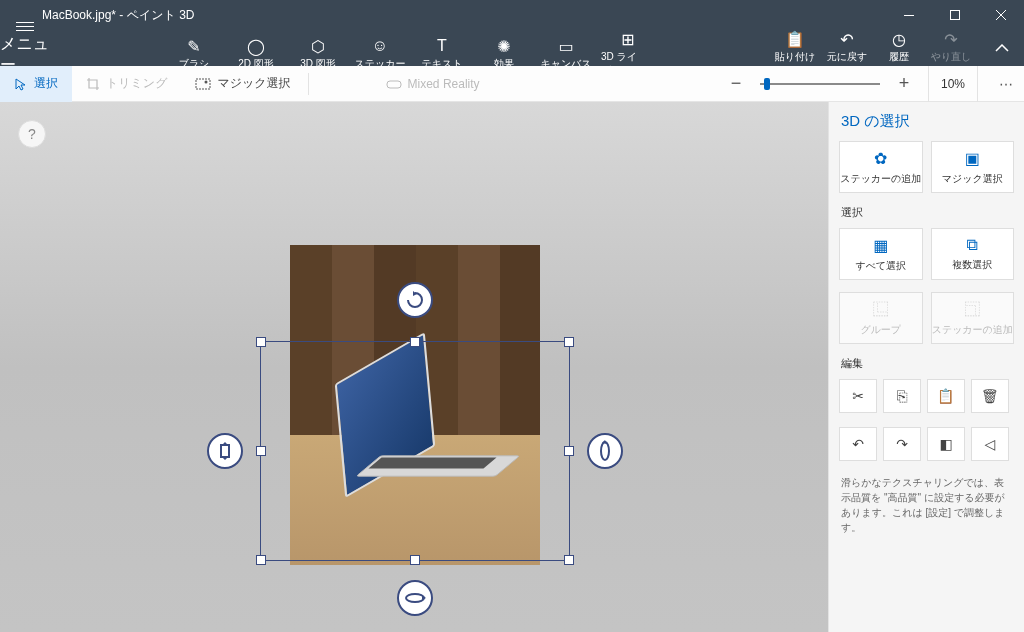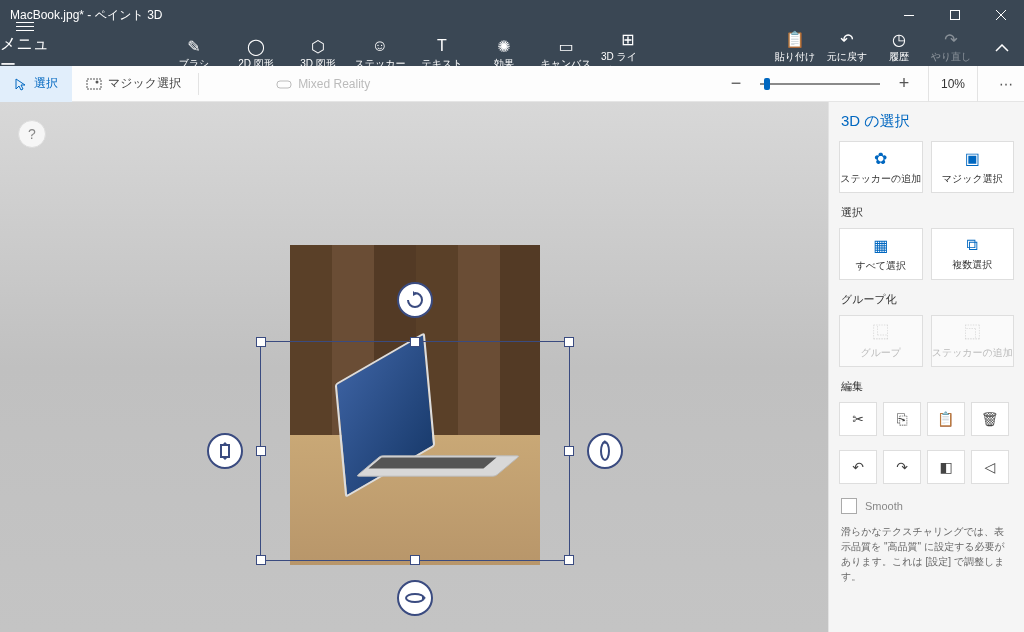--- a/index.html
+++ b/index.html
@@ -1,19 +1,19 @@
 <!DOCTYPE html>
 <html><head>
 <meta charset="utf-8">
 <style>
 * { margin: 0; padding: 0; box-sizing: border-box; font-family: "Yu Gothic UI", "Meiryo", sans-serif; }
 body { width: 1024px; height: 632px; overflow: hidden; background: #f0f0f0; }
 
 .titlebar { height: 30px; background: #3a4754; display: flex; align-items: center; color: #fff; font-size: 12px; }
-.titlebar-text { padding-left: 10px; flex: 1; }
+.titlebar-text { padding-left: 10px; flex: 1; margin-left: 32px; }
 .win-controls { display: flex; }
 .win-btn { width: 46px; height: 30px; display: flex; align-items: center; justify-content: center; color: #fff; font-size: 11px; }
 
 .ribbon { height: 36px; background: #3a4754; display: flex; align-items: flex-start; color: #fff; }
 .menu-btn { width: 50px; height: 36px; display: flex; flex-direction: column; align-items: center; justify-content: center; font-size: 16px; padding-top: 1px;}
 .menu-btn .hamb { display:flex; flex-direction:column; gap:3px; margin-bottom:3px;}
 .menu-btn .hamb span { width:18px; height:1px; background:#fff; }
 .ribbon-tools { flex:1; display:flex; justify-content:center; gap: 8px; }
 .tool { display:flex; flex-direction:column; align-items:center; justify-content:center; width:54px; font-size:10px; padding-top: 0px; cursor:pointer; }
 .tool .ico { height:18px; display:flex; align-items:center; justify-content:center; font-size:16px; margin-bottom:2px;}
@@ -164,20 +164,26 @@
   </div>
 </div>
 
 <div class="subbar">
   <div class="sub-item selected">
     <svg width="14" height="14">
         <path d="M2 2 L2 12 L5 9 L7 13 L9 12 L7 8 L11 8 Z" fill="none" stroke="#0067c0" stroke-width="1"></path>
       </svg>
     <span>選択</span>
   </div>
+  <div class="sub-item disabled">
+    <svg width="14" height="14">
+        <path d="M3 1 L3 11 L13 11 M1 3 L11 3 L11 13" fill="none" stroke="#bbb" stroke-width="1.2"></path>
+      </svg>
+    <span>トリミング</span>
+  </div>
   <div class="sub-item">
     <svg width="16" height="12">
         <rect x="1" y="1" width="14" height="10" fill="none" stroke="#555" stroke-dasharray="2 1"></rect>
         <circle cx="11" cy="4" r="1.5" fill="#555"></circle>
       </svg>
     <span>マジック選択</span>
   </div>
   <div class="vsep"></div>
   <div class="sub-item disabled" style="margin-left:60px">
     <svg width="16" height="12">
@@ -264,21 +270,20 @@
       <div class="panel-btn">
           <span class="pico">▦</span>
           <span>すべて選択</span>
         </div>
       <div class="panel-btn">
           <span class="pico">⧉</span>
           <span>複数選択</span>
         </div>
     </div>
 
-    <div class="sec-label">グループ化</div>
     <div class="btn-row">
       <div class="panel-btn disabled">
           <span class="pico">⿺</span>
           <span>グループ</span>
         </div>
       <div class="panel-btn disabled">
           <span class="pico">⿹</span>
           <span>ステッカーの追加</span>
         </div>
     </div>
@@ -307,19 +312,15 @@
           <span>↷</span>
         </div>
       <div class="icon-btn">
           <span>◧</span>
         </div>
       <div class="icon-btn">
           <span>◁</span>
         </div>
     </div>
 
-    <div class="checkbox-row">
-      <div class="chk"></div>
-      <span>Smooth</span>
-    </div>
     <div class="note">滑らかなテクスチャリングでは、表示品質を "高品質" に設定する必要があります。これは [設定] で調整します。</div>
   </div>
 </div>
 
 </body></html>

